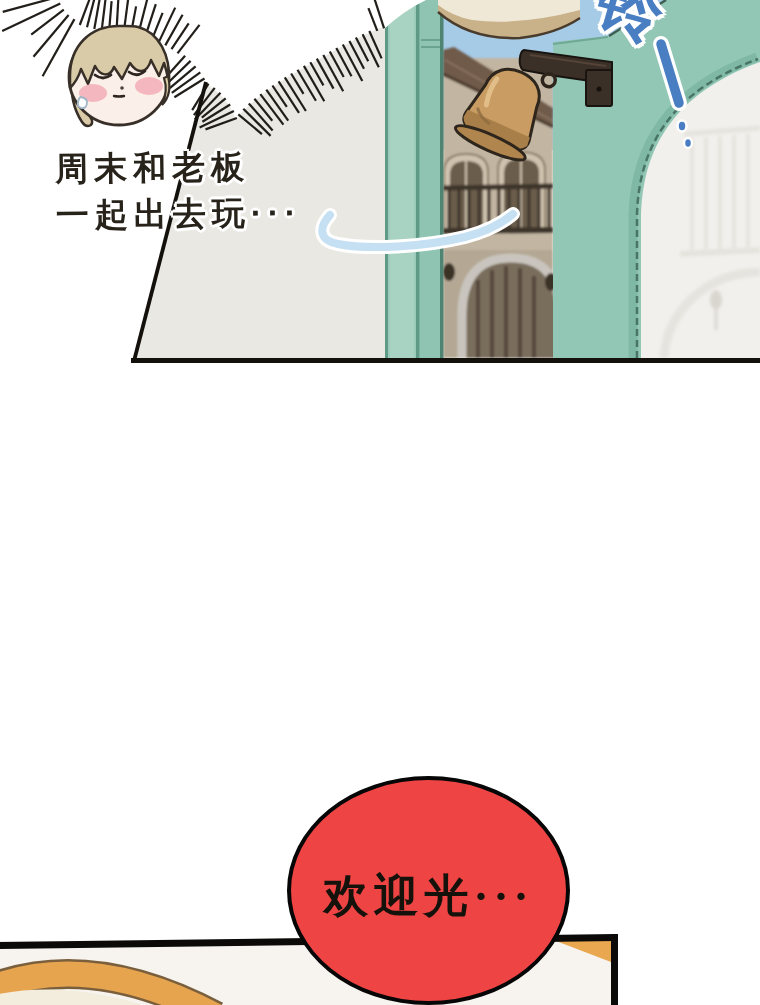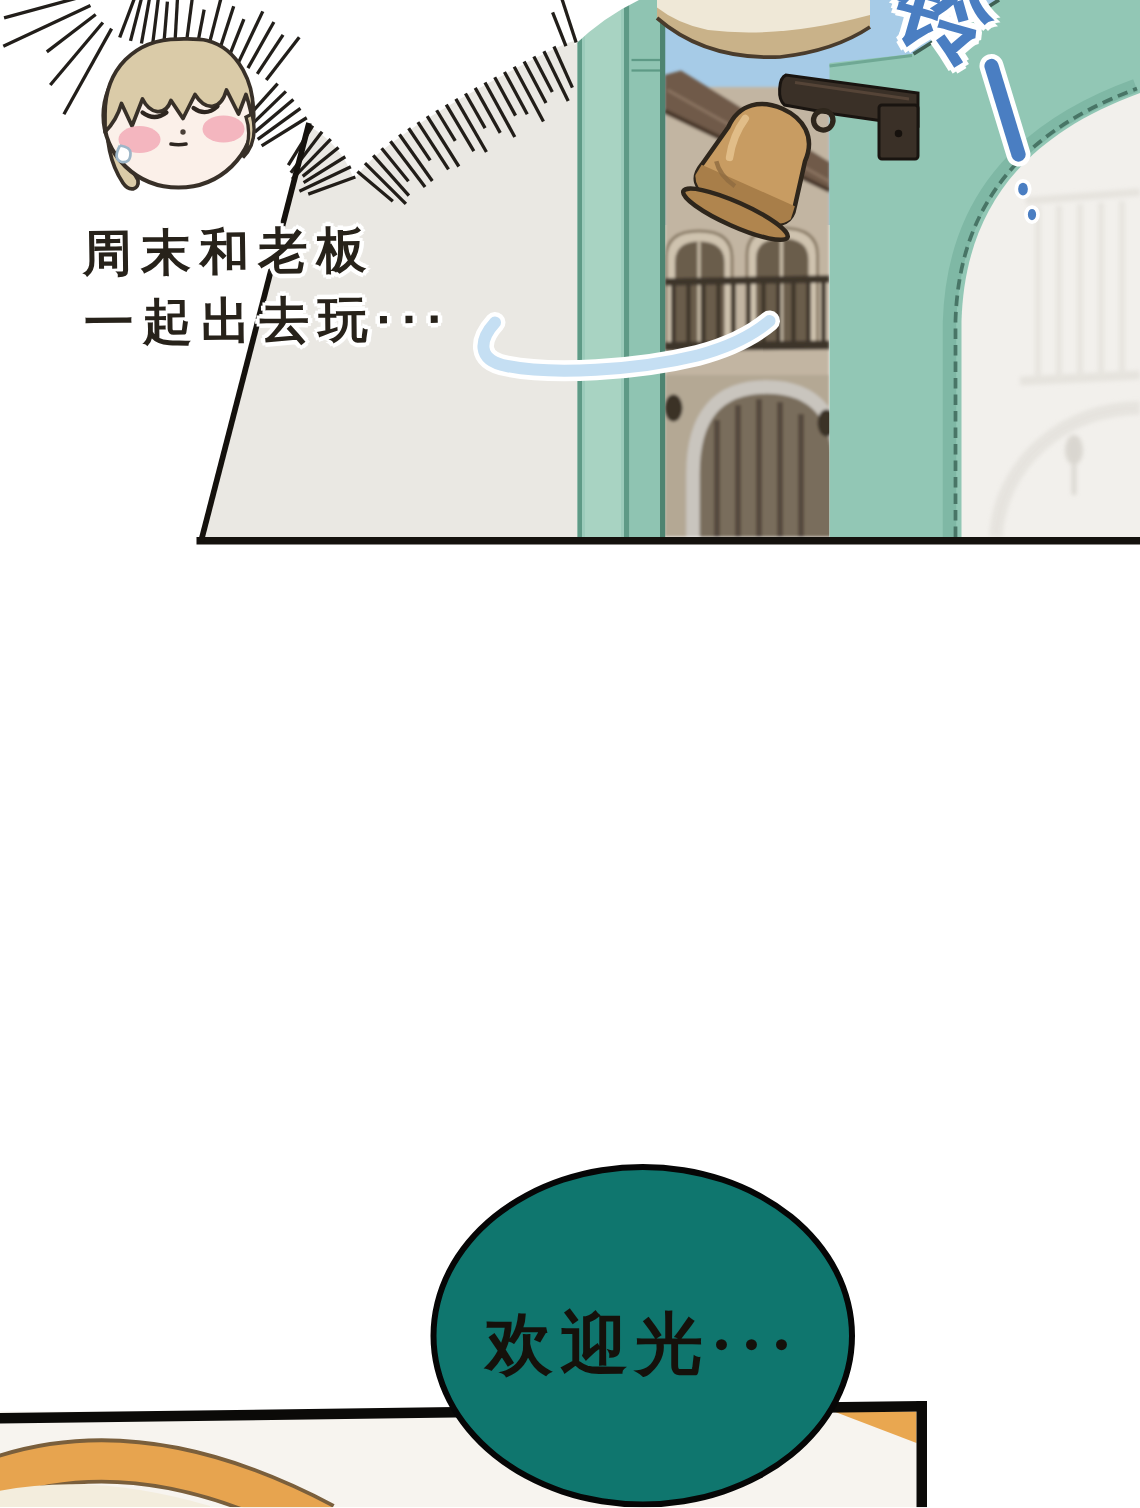--- a/index.html
+++ b/index.html
@@ -14,21 +14,21 @@
          text-shadow:-3px 0 0 #fff,3px 0 0 #fff,0 -3px 0 #fff,0 3px 0 #fff,
                      -2px -2px 0 #fff,2px -2px 0 #fff,-2px 2px 0 #fff,2px 2px 0 #fff,0 0 4px #fff;}
   .nline1{left:55px;top:146px;transform:rotate(-0.8deg);}
   .nline2{left:56px;top:192px;transform:rotate(-0.6deg);}
   
   .sfx-char{position:absolute;left:597px;top:-36px;z-index:3;font-size:66px;font-weight:700;
             color:#4a7ec2;transform:rotate(16deg);white-space:nowrap;
             text-shadow:-4px 0 0 #fff,4px 0 0 #fff,0 -4px 0 #fff,0 4px 0 #fff,
                         -3px -3px 0 #fff,3px -3px 0 #fff,-3px 3px 0 #fff,3px 3px 0 #fff;}
   
-  .bubble{position:absolute;left:287px;top:776px;width:283px;height:229px;background:#0f766e;
+  .bubble{position:absolute;left:287px;top:776px;width:283px;height:229px;background:#ef4444;
           border:4px solid #060606;border-radius:50%;z-index:6;
           display:flex;align-items:center;justify-content:center;box-sizing:border-box;}
   .bubble-text{font-family:"Liberation Serif", serif;font-weight:700;font-size:45px;
                letter-spacing:5px;color:#15110b;padding-top:10px;white-space:nowrap;}
   .layer1{z-index:1;} .layer5{z-index:5;}
 </style>
 </head>
 <body>
 
 <div class="page">

